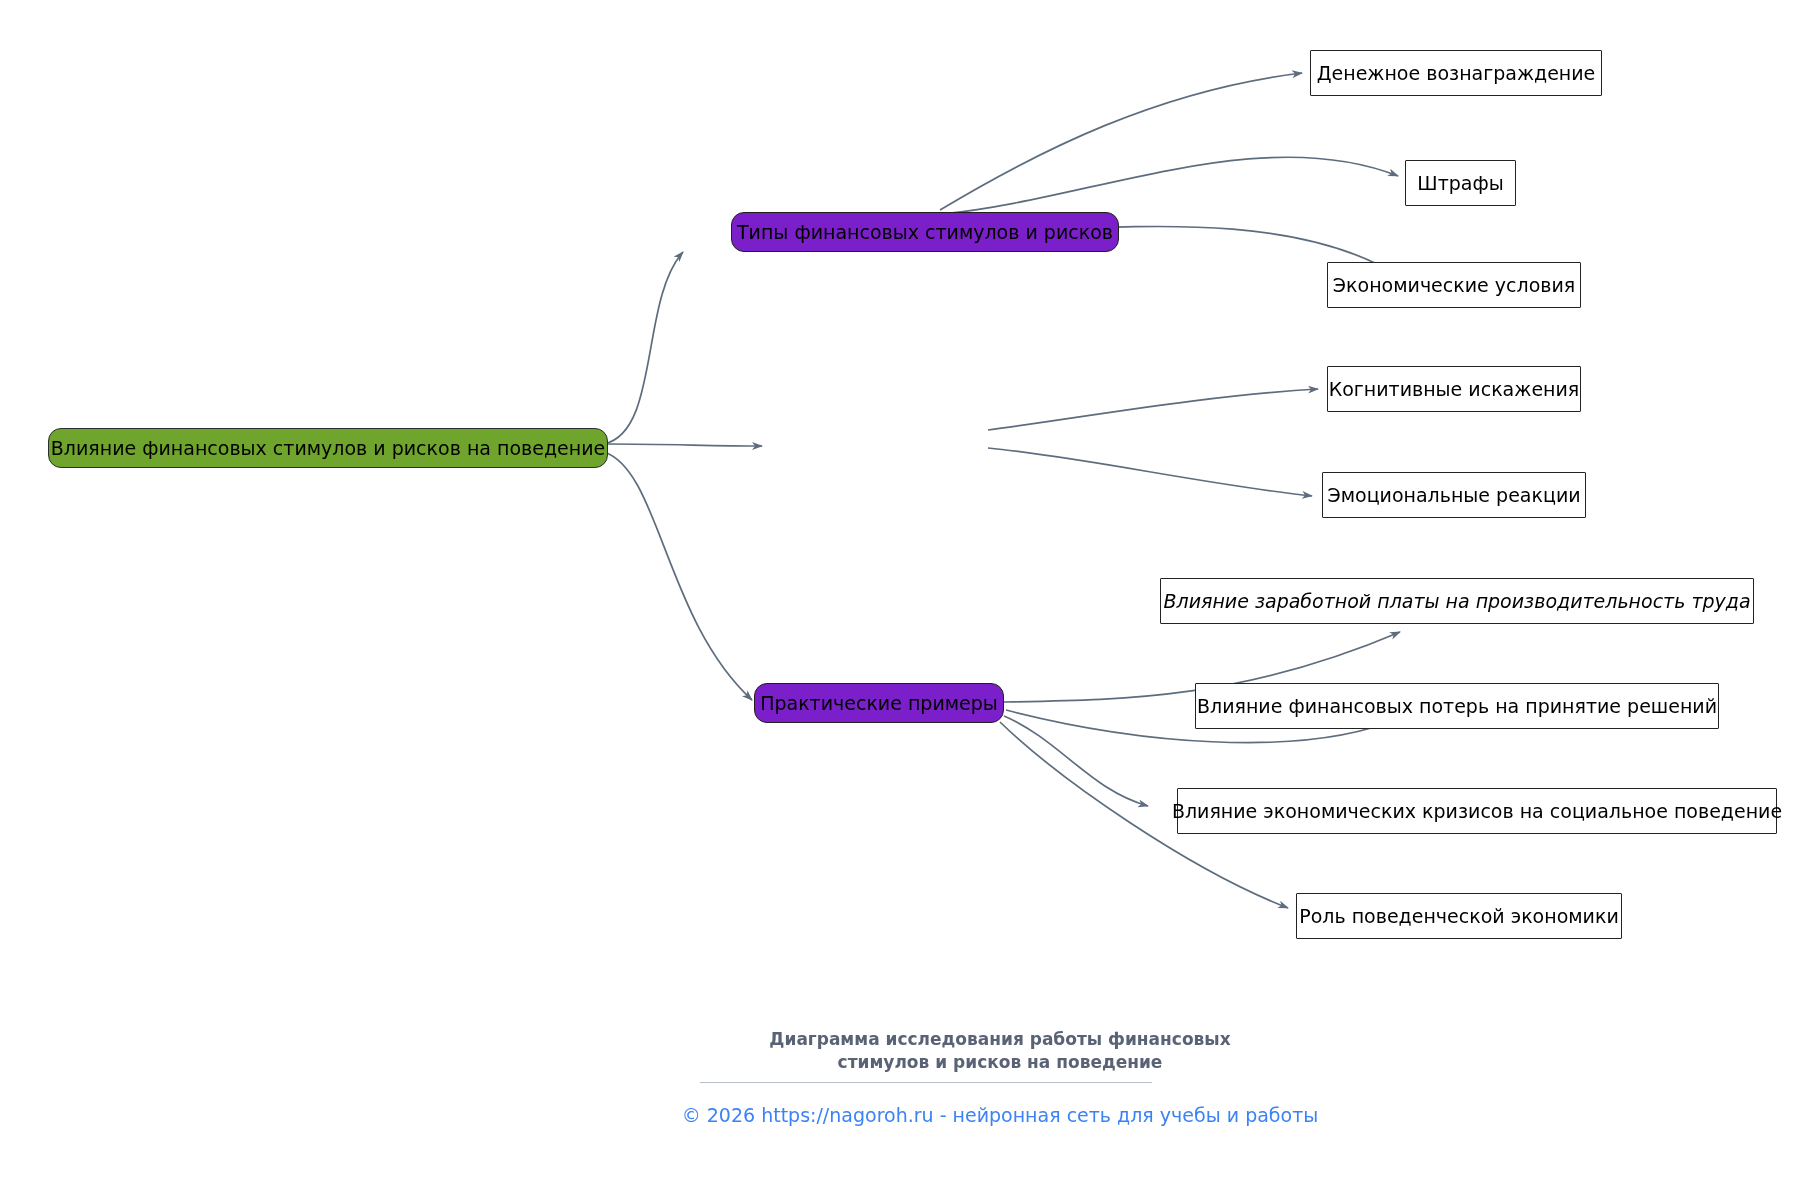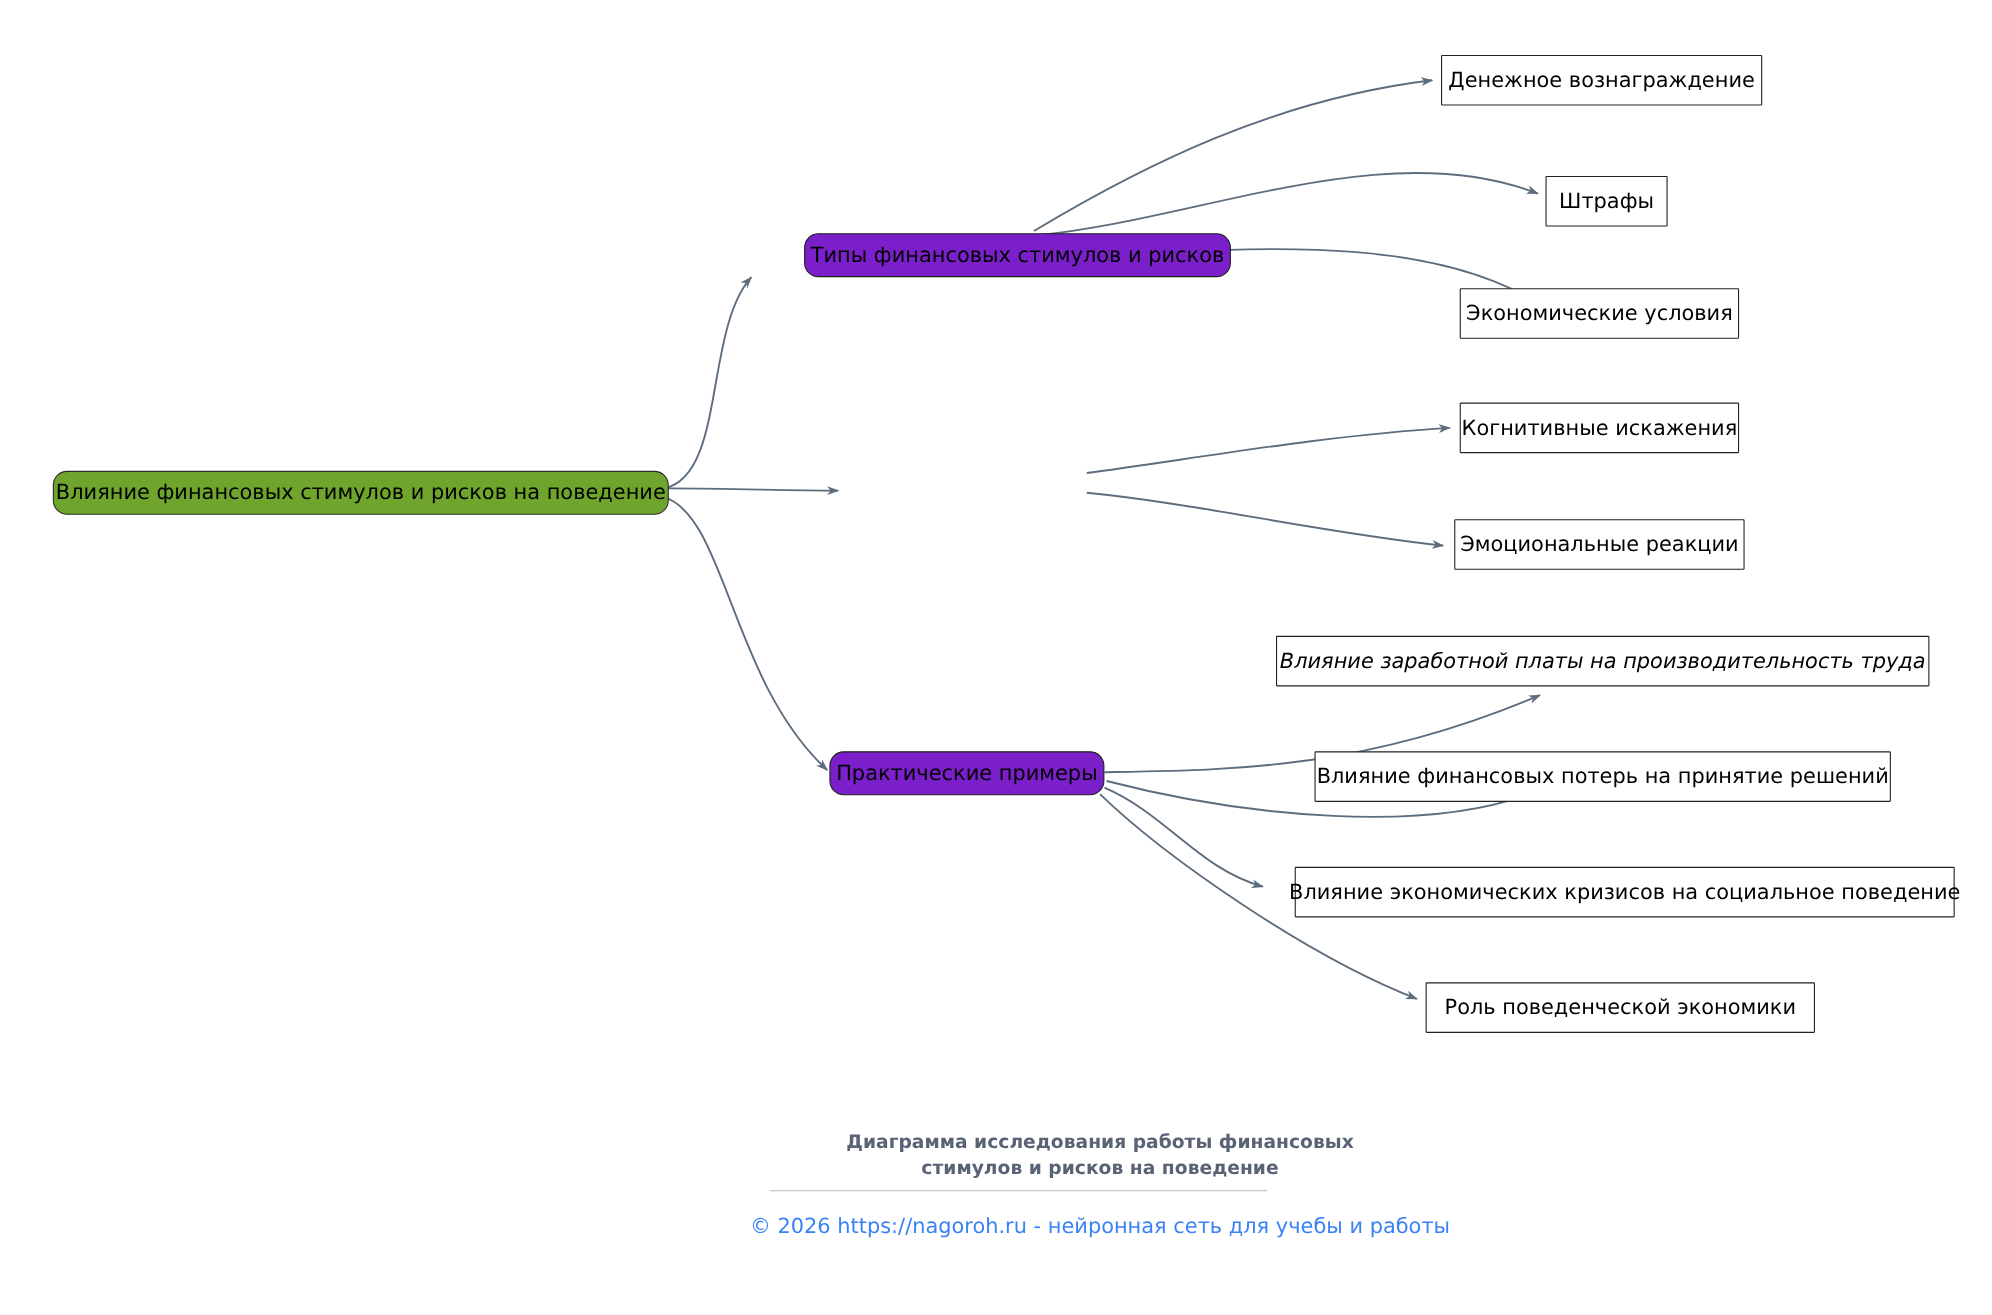--- a/index.html
+++ b/index.html
@@ -111,21 +111,21 @@
   <div class="node leaf" style="left: 1405px; top: 160px; width: 111px; height: 46px;">Штрафы</div>
   <div class="node leaf" style="left: 1327px; top: 262px; width: 254px; height: 46px;">Экономические условия</div>
 
   <div class="node leaf" style="left: 1327px; top: 366px; width: 254px; height: 46px;">Когнитивные искажения</div>
   <div class="node leaf" style="left: 1322px; top: 472px; width: 264px; height: 46px;">Эмоциональные реакции</div>
 
   <div class="node branch" style="left: 754px; top: 683px; width: 250px; height: 40px;">Практические примеры</div>
   <div class="node leaf" style="left: 1160px; top: 578px; width: 594px; height: 46px; font-style: italic;">Влияние заработной платы на производительность труда</div>
   <div class="node leaf" style="left: 1195px; top: 683px; width: 524px; height: 46px;">Влияние финансовых потерь на принятие решений</div>
   <div class="node leaf" style="left: 1157px; top: 788px; width: 600px; height: 46px; margin-left: 20px;">Влияние экономических кризисов на социальное поведение</div>
-  <div class="node leaf" style="left: 1296px; top: 893px; width: 354px; height: 46px;">Роль поведенческой экономики</div>
+  <div class="node leaf" style="left: 1296px; top: 893px; width: 326px; height: 46px;">Роль поведенческой экономики</div>
 
   <div class="caption" style="left: 605px; top: 1028px; width: 790px;">
     <div>Диаграмма исследования работы финансовых</div>
     <div>стимулов и рисков на поведение</div>
   </div>
 
   <div class="caption-rule" style="left: 700px; top: 1082px; width: 452px;"></div>
 
   <div class="copyright" style="left: 605px; top: 1104px; width: 790px;">© 2026 https://nagoroh.ru - нейронная сеть для учебы и работы</div>
 

